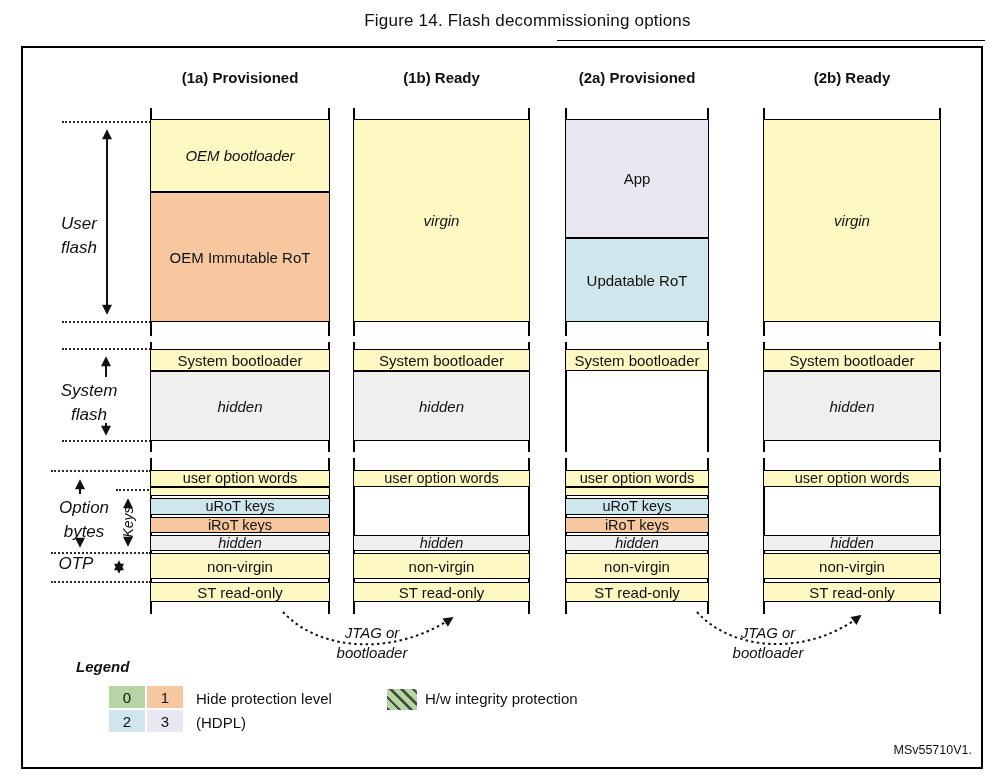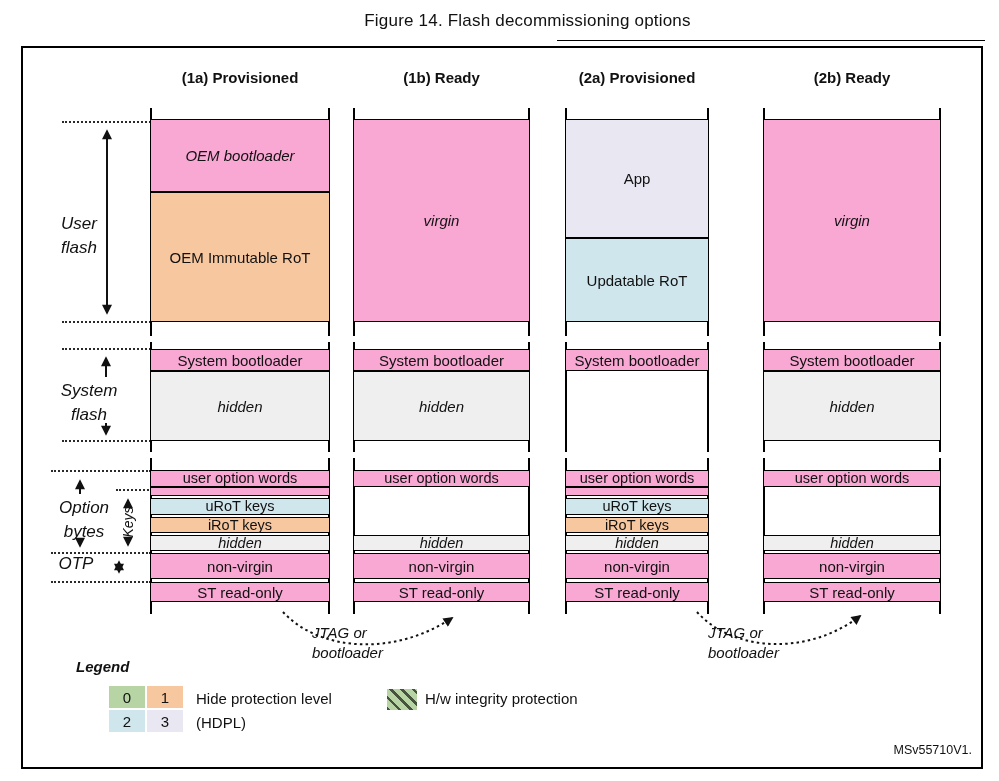--- a/index.html
+++ b/index.html
@@ -9,30 +9,30 @@
          font-weight:normal;font-size:17px;letter-spacing:.2px;padding-left:28px;}
   .title-rule{position:absolute;left:557px;top:40px;width:428px;border-top:1.6px solid #000;height:0;}
   .frame{position:absolute;left:21px;top:46px;width:962px;height:723px;
          border:2px solid #000;box-sizing:border-box;}
   .col{position:absolute;top:0;height:781px;}
   .col-header{position:absolute;left:-20px;right:-20px;top:69px;text-align:center;
               font-weight:bold;font-size:15px;}
   .group{position:absolute;left:0;right:0;border-left:2px solid #000;border-right:2px solid #000;
          box-sizing:border-box;}
   .box{position:absolute;left:-2px;right:-2px;border:1.6px solid #000;box-sizing:border-box;
-       background:#f9a8d4;display:flex;align-items:center;justify-content:center;
+       background:#fef9c3;display:flex;align-items:center;justify-content:center;
        font-size:15px;line-height:1;text-align:center;}
   .box.sm{font-size:14.5px;}
   .italic{font-style:italic;}
   .dots{position:absolute;height:0;border-top:2px dotted #2a2a2a;}
   .side-label{position:absolute;font-style:italic;font-size:17px;text-align:center;
               white-space:pre-line;line-height:1.4;}
   .vkeys{position:absolute;left:106px;top:514px;width:44px;height:16px;text-align:center;
          font-style:italic;font-size:14px;transform:rotate(-90deg);}
-  .jtag-label{position:absolute;font-style:italic;font-size:15px;text-align:left;
+  .jtag-label{position:absolute;font-style:italic;font-size:15px;text-align:center;
               white-space:pre-line;line-height:1.35;}
   .legend-head{position:absolute;left:76px;top:658px;font-weight:bold;font-style:italic;font-size:15px;}
   .cell{position:absolute;width:36px;height:22px;display:flex;align-items:center;justify-content:center;
         font-size:15px;}
   .legend-text{position:absolute;font-size:15px;white-space:pre-line;line-height:1.6;}
   .hatch{background:repeating-linear-gradient(45deg,#47523e 0 2.5px,#b7d4a5 2.5px 8px);}
   .hatch-stripe{position:absolute;left:0;right:0;bottom:0;height:10px;}
   .hatch-swatch{position:absolute;left:387px;top:689px;width:30px;height:21px;}
   .watermark{position:absolute;left:850px;top:743px;width:122px;text-align:right;font-size:12.5px;}
   svg.overlay{position:absolute;left:0;top:0;pointer-events:none;}

